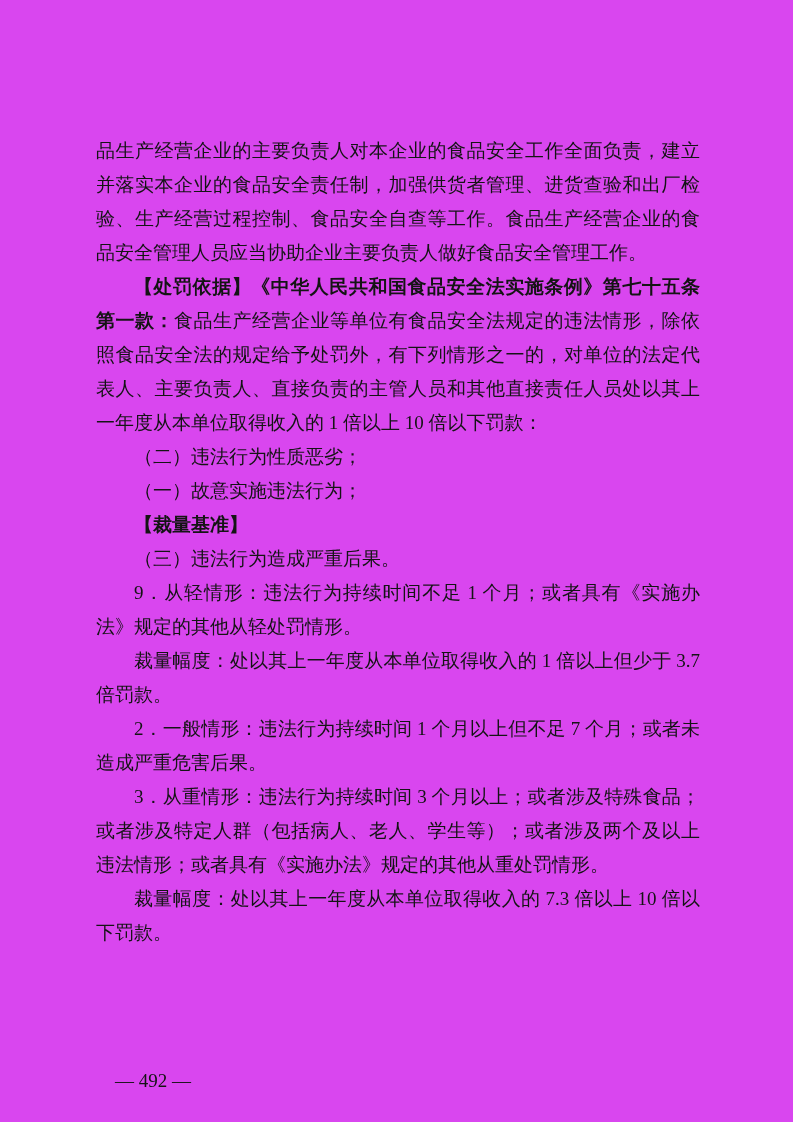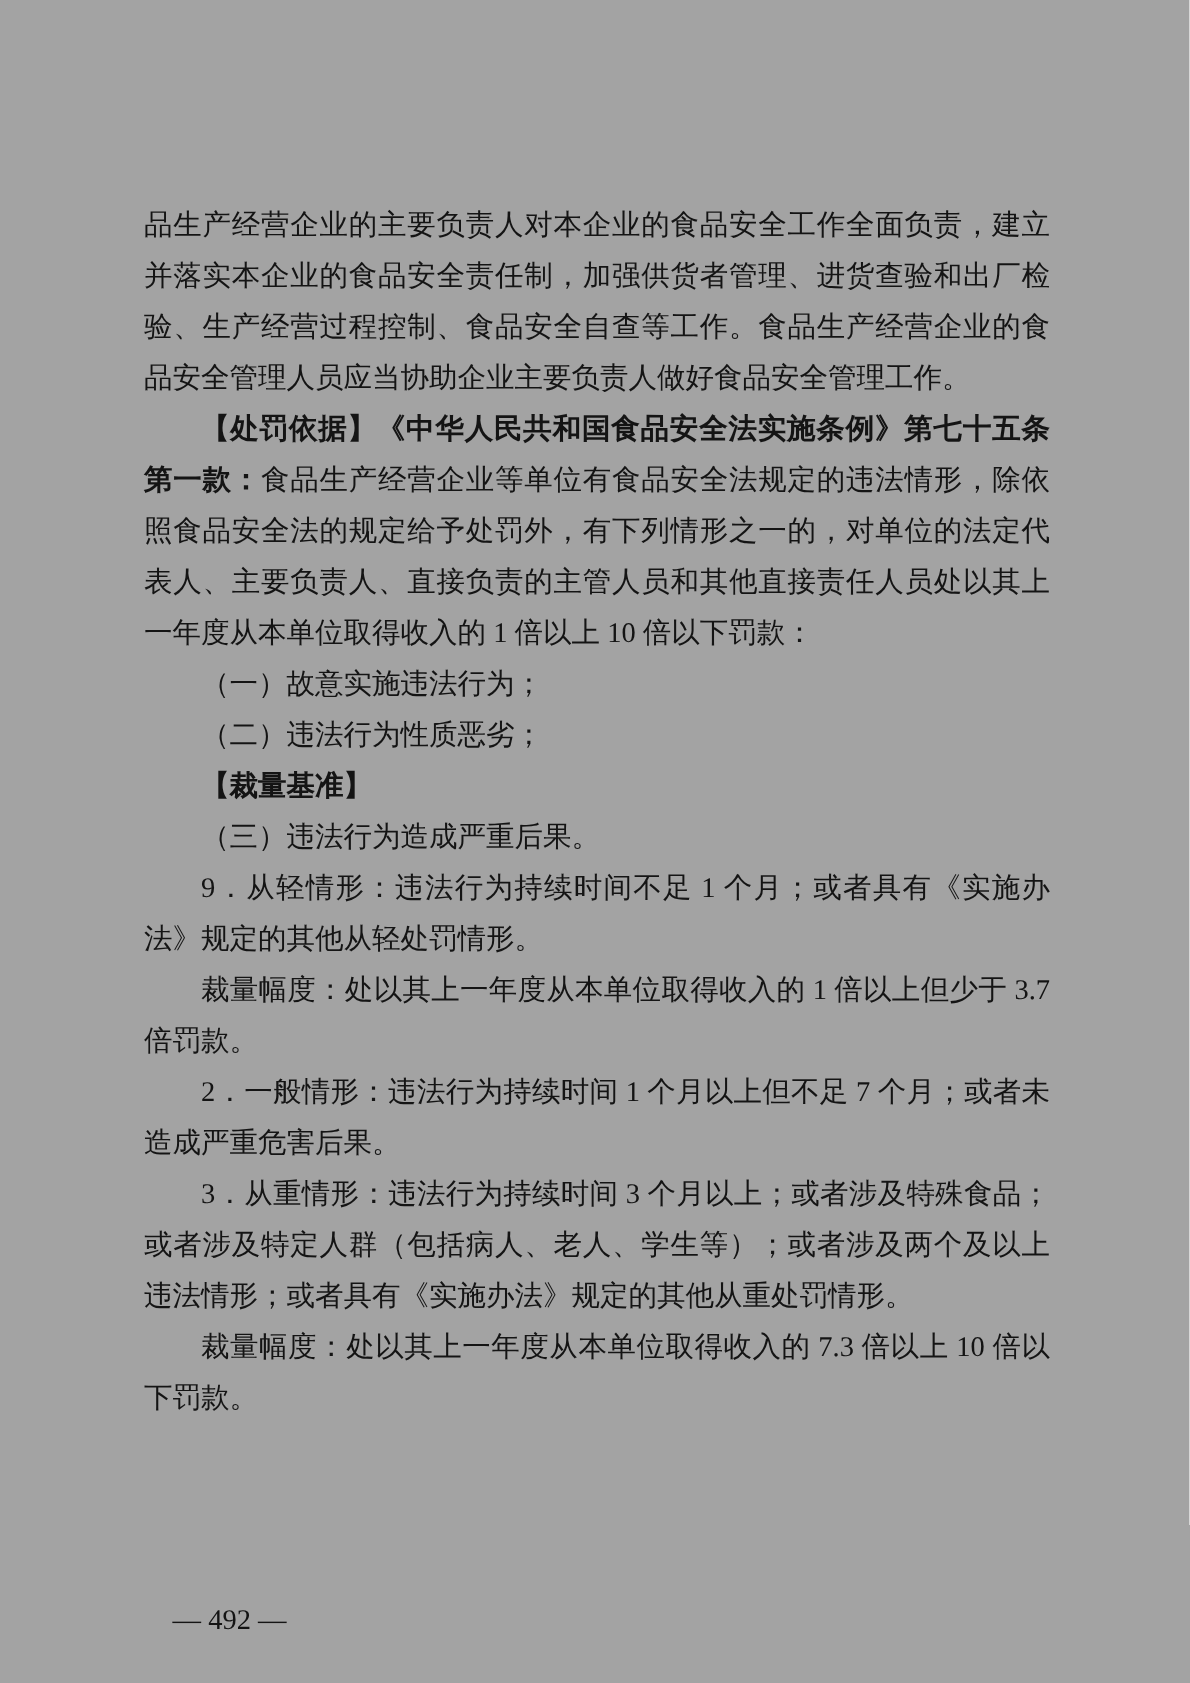--- a/index.html
+++ b/index.html
@@ -11,21 +11,21 @@
     width: 793px;
     height: 1122px;
     position: relative;
     overflow: hidden;
     font-family: "Liberation Serif", "DejaVu Serif", serif;
     color: #141414;
   }
   .page {
     position: absolute;
     inset: 0;
-    background: #a3a3a3;
+    background: #d946ef;
   }
   .doc-body {
     position: absolute;
     left: 96px;
     top: 134px;
     width: 604px;
     font-size: 19px;
     line-height: 34px;
     text-align: justify;
   }
@@ -49,22 +49,22 @@
     white-space: pre;
   }
 </style>
 </head>
 <body>
 
 <div class="page">
   <div class="doc-body">
       <p><span>品生产经营企业的主要负责人对本企业的食品安全工作全面负责，建立并落实本企业的食品安全责任制，加强供货者管理、进货查验和出厂检验、生产经营过程控制、食品安全自查等工作。食品生产经营企业的食品安全管理人员应当协助企业主要负责人做好食品安全管理工作。</span></p>
       <p class="indent"><b>【处罚依据】《中华人民共和国食品安全法实施条例》第七十五条第一款：</b><span>食品生产经营企业等单位有食品安全法规定的违法情形，除依照食品安全法的规定给予处罚外，有下列情形之一的，对单位的法定代表人、主要负责人、直接负责的主管人员和其他直接责任人员处以其上一年度从本单位取得收入的 1 倍以上 10 倍以下罚款：</span></p>
+      <p class="indent"><span>（二）违法行为性质恶劣；</span></p>
       <p class="indent"><span>（一）故意实施违法行为；</span></p>
-      <p class="indent"><span>（二）违法行为性质恶劣；</span></p>
       <p class="indent"><b>【裁量基准】</b></p>
       <p class="indent"><span>（三）违法行为造成严重后果。</span></p>
       <p class="indent"><span>9．从轻情形：违法行为持续时间不足 1 个月；或者具有《实施办法》规定的其他从轻处罚情形。</span></p>
       <p class="indent"><span>裁量幅度：处以其上一年度从本单位取得收入的 1 倍以上但少于 3.7 倍罚款。</span></p>
       <p class="indent"><span>2．一般情形：违法行为持续时间 1 个月以上但不足 7 个月；或者未造成严重危害后果。</span></p>
       <p class="indent"><span>3．从重情形：违法行为持续时间 3 个月以上；或者涉及特殊食品；或者涉及特定人群（包括病人、老人、学生等）；或者涉及两个及以上违法情形；或者具有《实施办法》规定的其他从重处罚情形。</span></p>
       <p class="indent"><span>裁量幅度：处以其上一年度从本单位取得收入的 7.3 倍以上 10 倍以下罚款。</span></p>
     </div>
   <div class="footer">
     <span>— 492 —</span>

